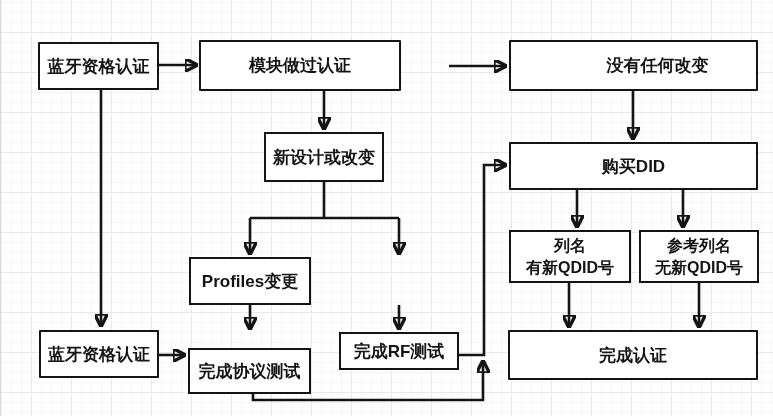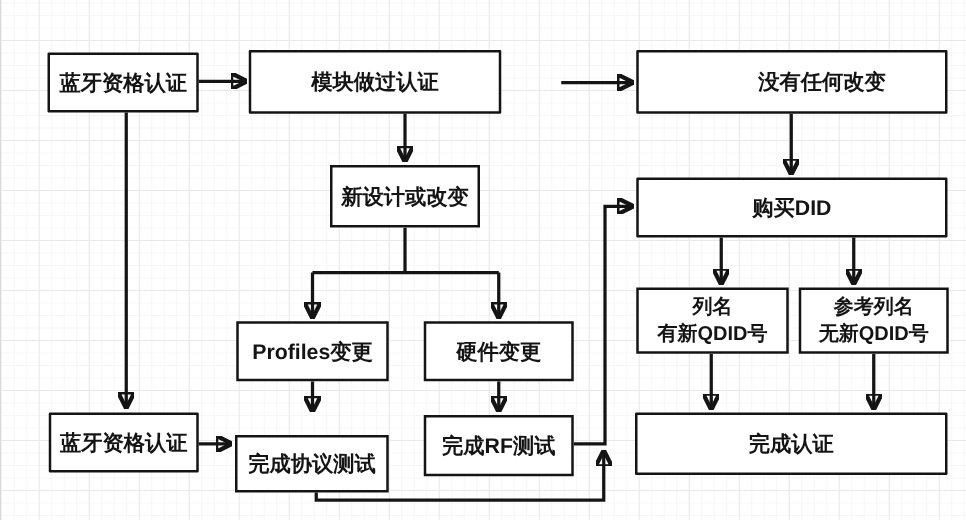--- a/index.html
+++ b/index.html
@@ -84,23 +84,22 @@
 
   <div class="node rounded" style="left:508px;top:142px;width:249px;height:48px;">购买DID</div>
 
   <div class="node two-line" style="left:638px;top:230px;width:120px;height:53px;">
     <span>参考列名</span>
     <span>无新QDID号</span>
   </div>
 
   <div class="node" style="left:188px;top:257px;width:122px;height:48px;">Profiles变更</div>
 
-  <div class="node" style="left:338px;top:257px;width:120px;height:48px;">硬件变更</div>
 
   <div class="node rounded" style="left:38px;top:330px;width:120px;height:48px;">蓝牙资格认证</div>
 
   <div class="node" style="left:187px;top:348px;width:123px;height:46px;">完成协议测试</div>
 
-  <div class="node" style="left:338px;top:332px;width:120px;height:49px;">完成RF测试</div>
+  <div class="node" style="left:338px;top:332px;width:120px;height:38px;">完成RF测试</div>
 
   <div class="node rounded" style="left:507px;top:330px;width:250px;height:50px;">完成认证</div>
 
 </div>
 
 </body></html>

